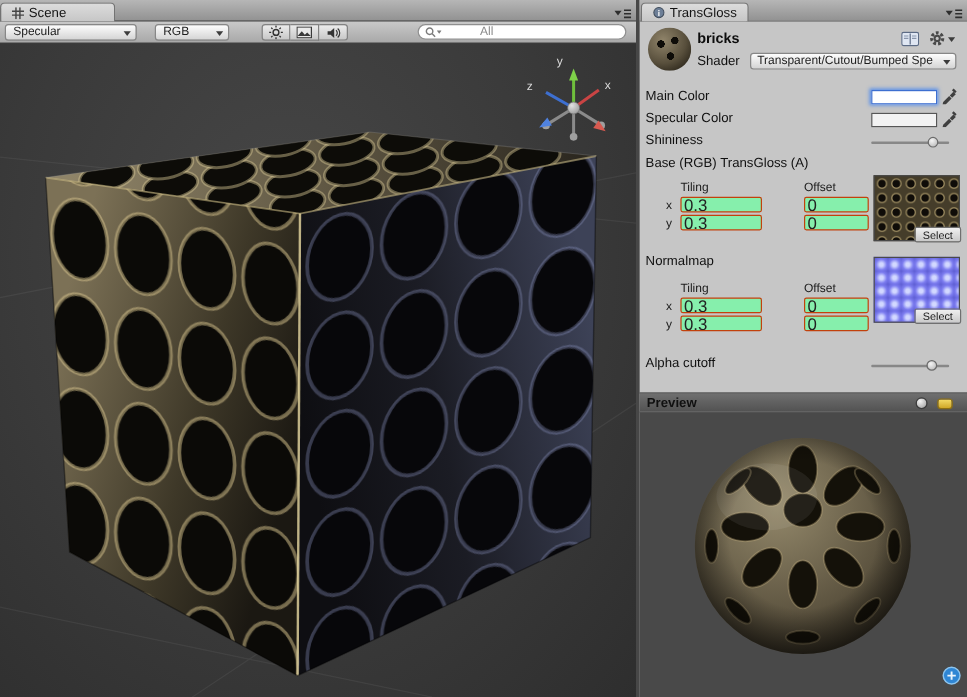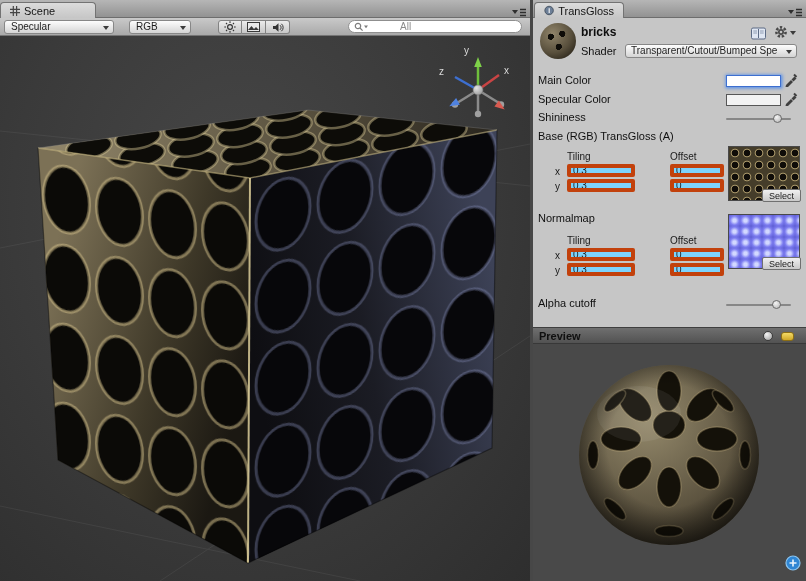--- a/index.html
+++ b/index.html
@@ -58,22 +58,22 @@
     background:linear-gradient(#fdfdfd,#d4d4d4); border:1px solid #878787; border-radius:3px;
     font-size:10px; color:#1d1d1d; line-height:12px; padding:0 14px 4px 5px; overflow:hidden; white-space:nowrap; }
   #shader-dd .arrow { position:absolute; right:4px; top:5px; width:0; height:0;
     border-left:3px solid transparent; border-right:3px solid transparent; border-top:4px solid #3c3c3c; }
   .swatch { position:absolute; left:193px; width:55px; height:12px; background:#fff; border:1px solid #565656; }
   .swatch.focused { border:1px solid #3d6fd0; box-shadow:0 0 3px 1.5px rgba(72,135,238,.85); }
   .dropper { position:absolute; left:251px; width:14px; height:14px; }
   .slider-track { position:absolute; left:193px; width:65px; height:2px; background:#878787; border-radius:1px; }
   .slider-thumb { position:absolute; top:-4px; width:9px; height:9px; border-radius:50%;
     background:radial-gradient(circle at 38% 32%, #f4f4f4, #b2b2b2); border:1px solid #6b6b6b; }
-  .nfield { position:absolute; height:13px; font-size:10px; color:#222; background:#7dd3fc;
-    border:4px solid #c2410c; border-radius:2px; padding:0 2px; font-family:"Liberation Sans",sans-serif; }
+  .nfield { position:absolute; height:13px; font-size:14px; color:#222; background:#86efac;
+    border:1px solid #c2410c; border-radius:2px; padding:0 2px; font-family:"Liberation Sans",sans-serif; }
   .thumb-tex { position:absolute; left:195px; width:72px; height:55px; border:1px solid #494949; }
   #base-thumb { background-color:#383021;
     background-image:radial-gradient(circle, #0f0c08 34%, rgba(196,176,122,.85) 44%, #453d2a 56%);
     background-size:12px 12px; }
   #normal-thumb { background-color:#8a8af8;
     background-image:radial-gradient(circle, #d2d8ff 20%, #7d7df0 58%, #5c5cd2 100%);
     background-size:11px 11px; }
   .select-btn { position:absolute; height:13px; line-height:12px; font-size:9px; color:#1c1c1c;
     padding:0 6px; background:linear-gradient(#f0f0f0,#c9c9c9); border:1px solid #707070; border-radius:2px; }
 

